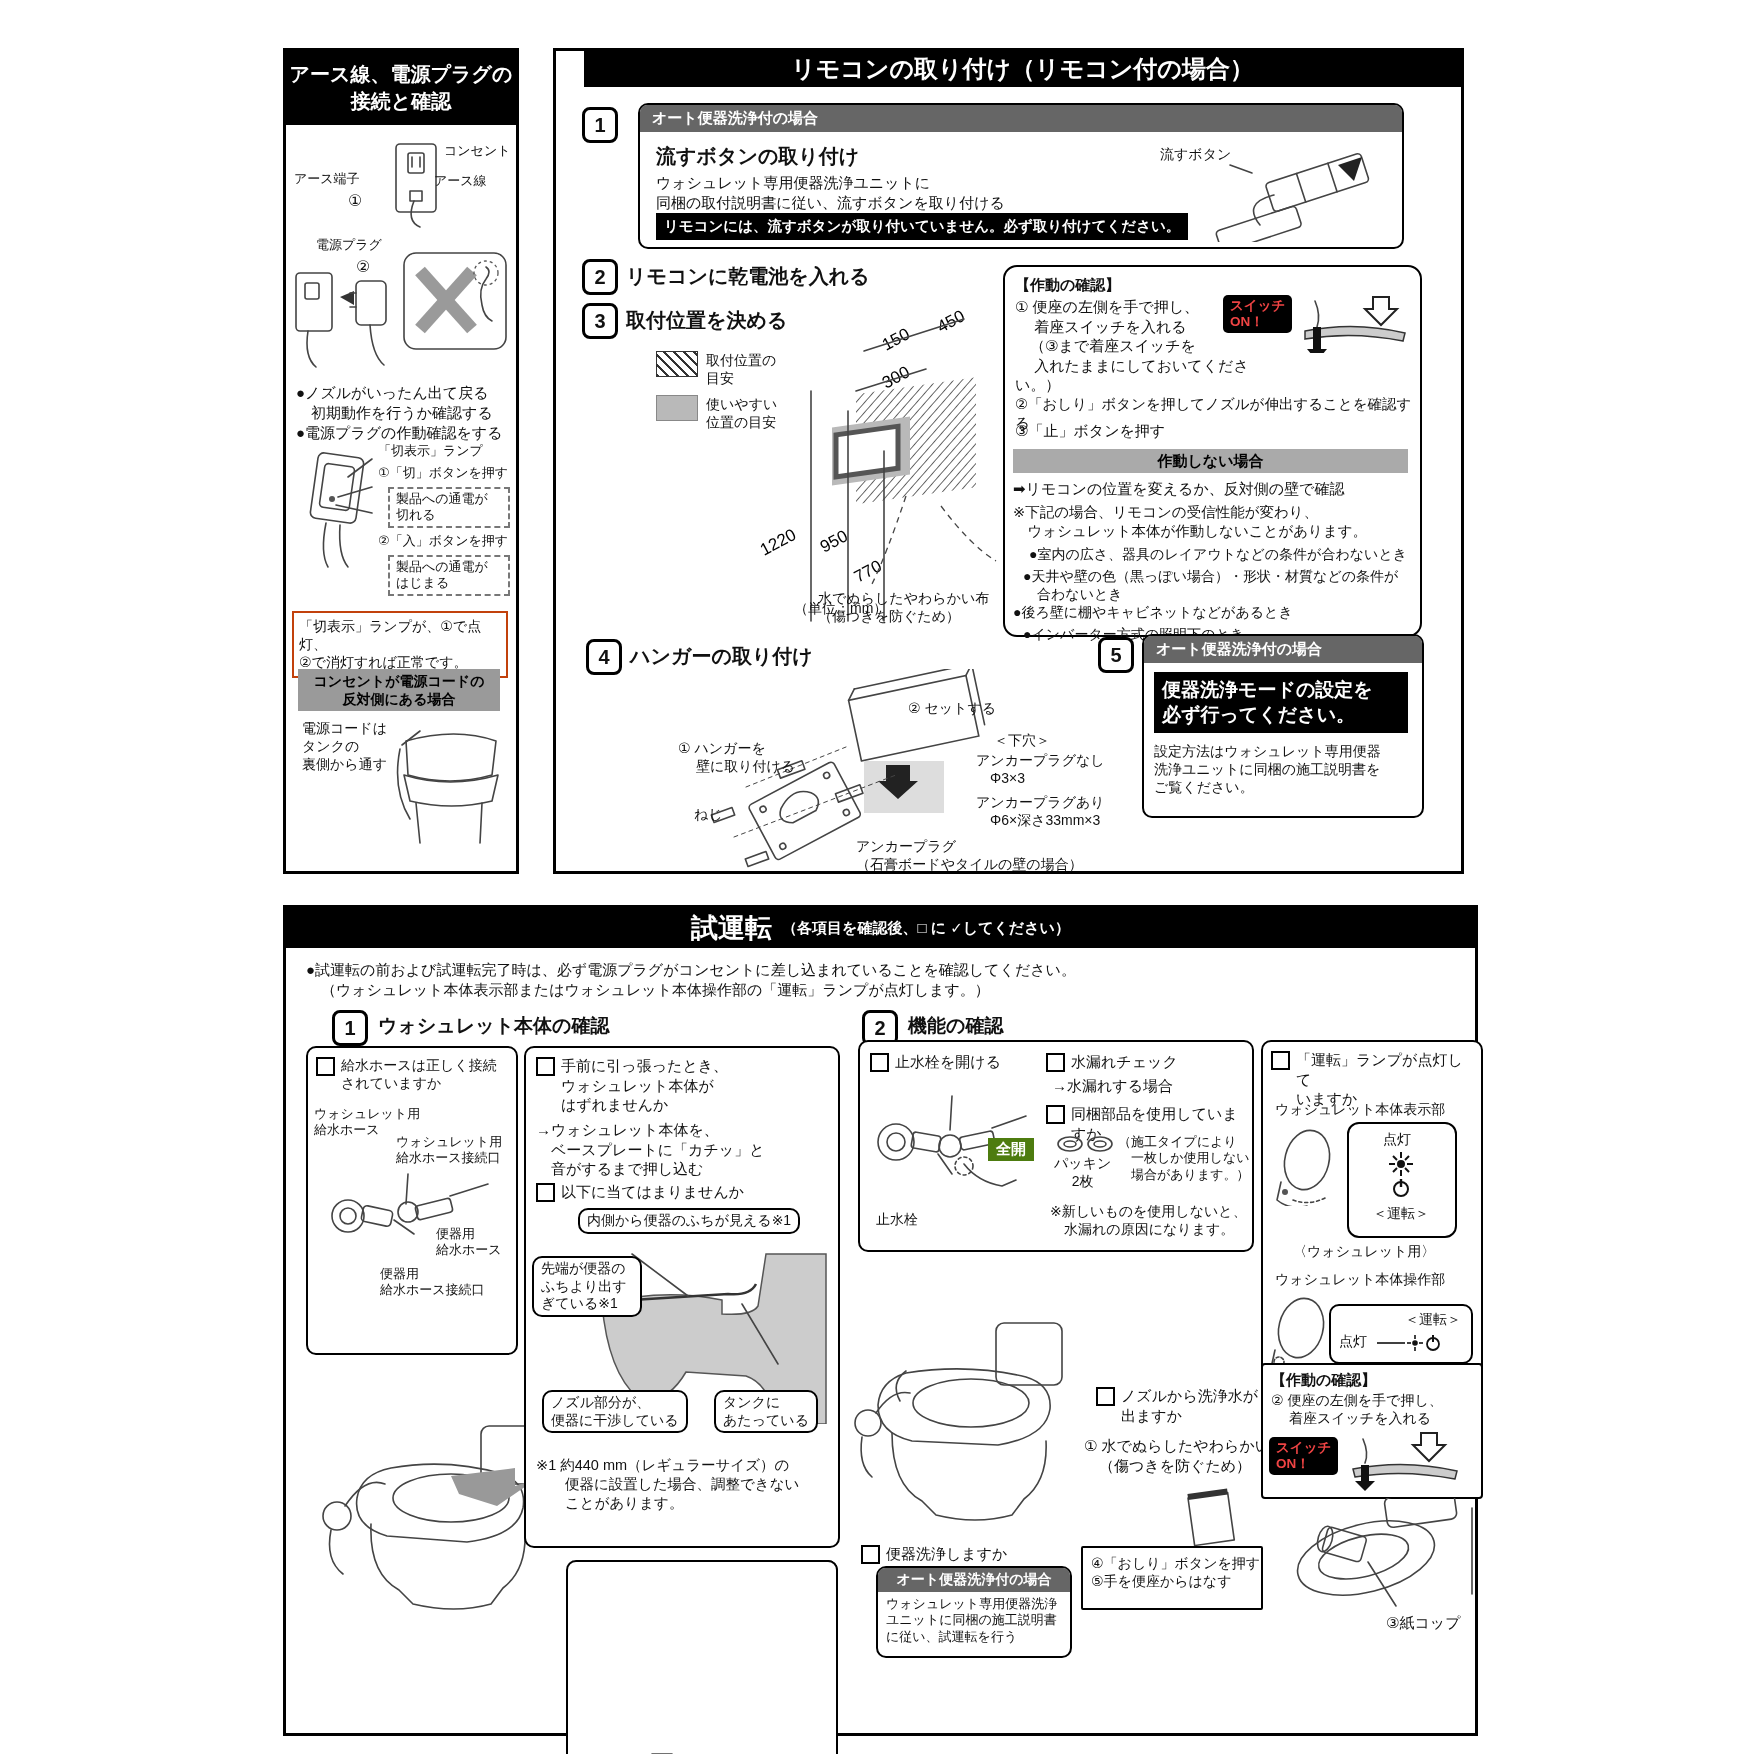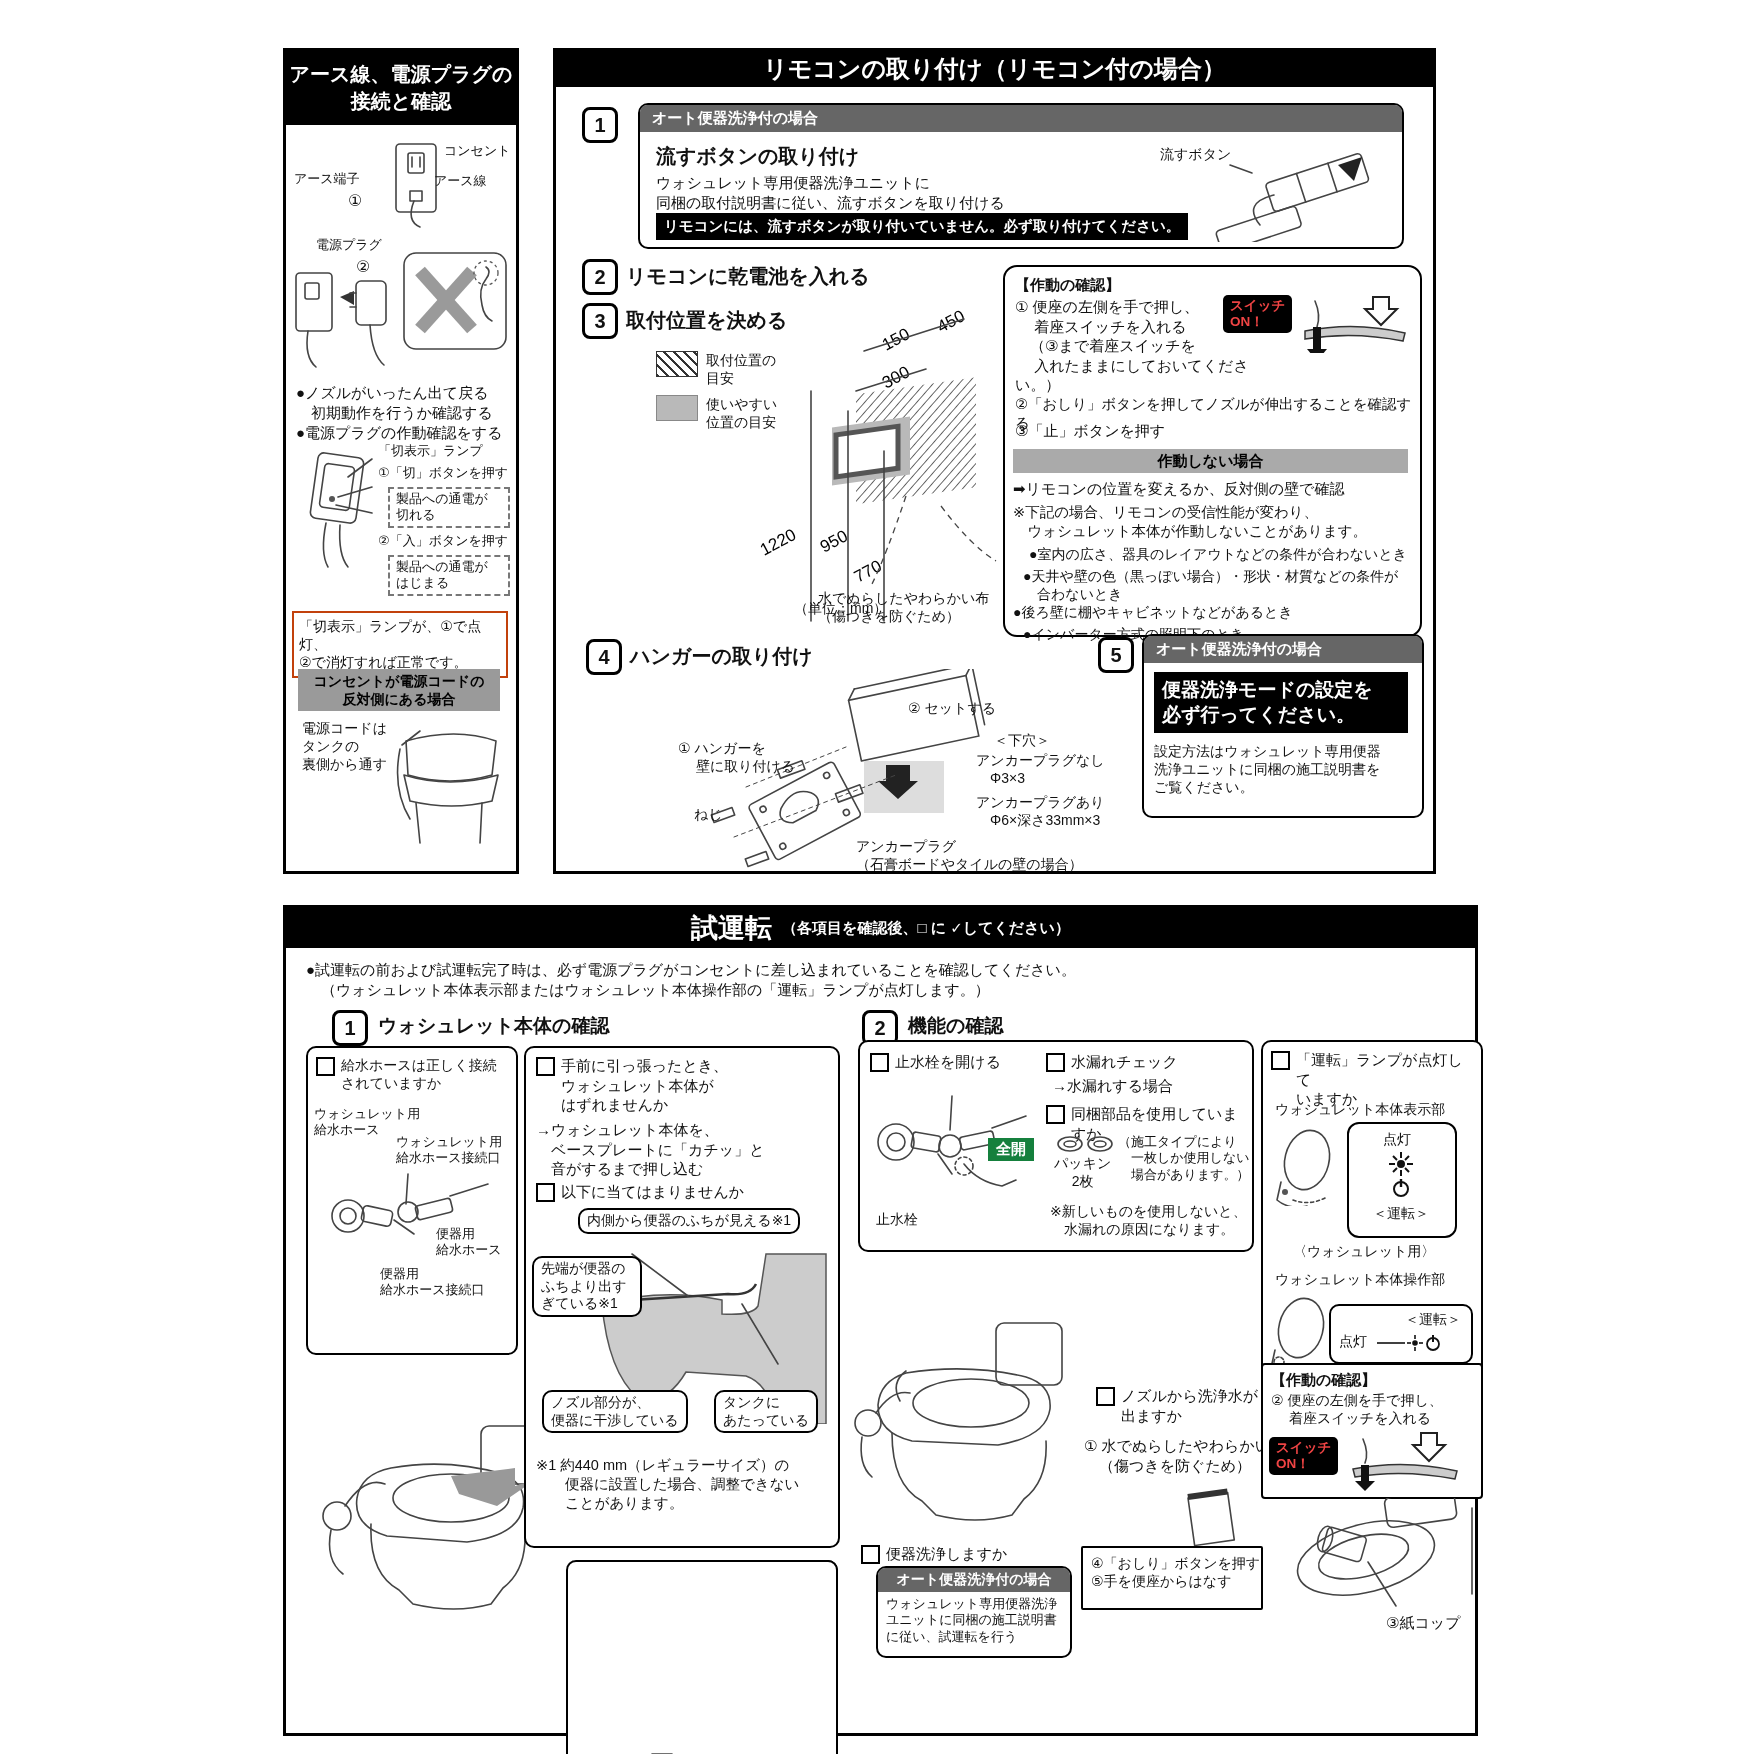--- a/index.html
+++ b/index.html
@@ -108,21 +108,21 @@
 
     <svg class="abs" style="left:100px;top:660px;" width="120" height="148">
       <path d="M20,30 q50,-14 90,0 l-4,34 q-42,12 -84,0 z" class="lin"></path>
       <path d="M18,64 q46,14 94,0 l-6,26 q-40,10 -82,0 z" class="lin"></path>
       <path d="M30,92 l4,40 M96,92 l-2,40" class="lin"></path>
       <path d="M14,38 q-8,40 10,70" class="lin"></path>
       <line x1="34" y1="20" x2="16" y2="34" class="lin"></line>
     </svg>
   </div>
 
-  <div class="panel" style="left:553px;top:48px;width:877px;height:820px;">
+  <div class="panel" style="left:553px;top:48px;width:877px;height:820px;padding-left:28px;">
     <div class="blackhead" style="height:36px;font-size:24px;">リモコンの取り付け（リモコン付の場合）</div>
 
     <div class="abs stepnum" style="left:26px;top:56px;">1</div>
     <div class="roundbox" style="left:82px;top:52px;width:762px;height:142px;">
       <div class="rb-head">オート便器洗浄付の場合</div>
       <div class="abs t b" style="left:16px;top:38px;font-size:20px;">流すボタンの取り付け</div>
       <div class="abs blackbar" style="left:16px;top:108px;font-size:14.5px;padding:4px 8px;">リモコンには、流すボタンが取り付いていません。必ず取り付けてください。</div>
       <div class="abs t" style="left:16px;top:68px;">ウォシュレット専用便器洗浄ユニットに
 同梱の取付説明書に従い、流すボタンを取り付ける</div>
       <div class="abs t14" style="left:520px;top:40px;">流すボタン</div>
@@ -396,21 +396,21 @@
           <circle cx="28" cy="56" r="9" class="lin"></circle>
         <rect x="44" y="48" width="28" height="16" rx="3" transform="rotate(10 58 56)" class="lin"></rect>
         <circle cx="82" cy="60" r="11" class="lin"></circle>
         <line x1="84" y1="10" x2="82" y2="44" class="lin" stroke-width="4"></line>
         <rect x="92" y="48" width="34" height="13" rx="3" transform="rotate(-12 109 54)" class="lin"></rect>
         <line x1="124" y1="42" x2="158" y2="30" class="lin" stroke-width="4"></line>
         <path d="M96,78 q14,18 38,22 l14,-6" class="lin"></path>
         <circle cx="96" cy="80" r="9" class="lin" stroke-dasharray="3 3"></circle>
         <path d="M70,68 l14,20" class="lin"></path>
       </svg>
-      <div class="abs" style="left:128px;top:96px;background:#15803d;color:#fff;font-weight:bold;font-size:15px;padding:2px 8px;">全開</div>
+      <div class="abs" style="left:128px;top:96px;background:#4d7c0f;color:#fff;font-weight:bold;font-size:15px;padding:2px 8px;">全開</div>
       <div class="abs t14" style="left:16px;top:168px;">止水栓</div>
       <div class="cbrow abs" style="left:186px;top:10px;">
         <span class="cb"></span>
         <span class="t">水漏れチェック</span>
       </div>
       <div class="abs t" style="left:192px;top:34px;">→水漏れする場合</div>
       <div class="cbrow abs" style="left:186px;top:62px;">
         <span class="cb"></span>
         <span class="t">同梱部品を使用していますか</span>
       </div>

